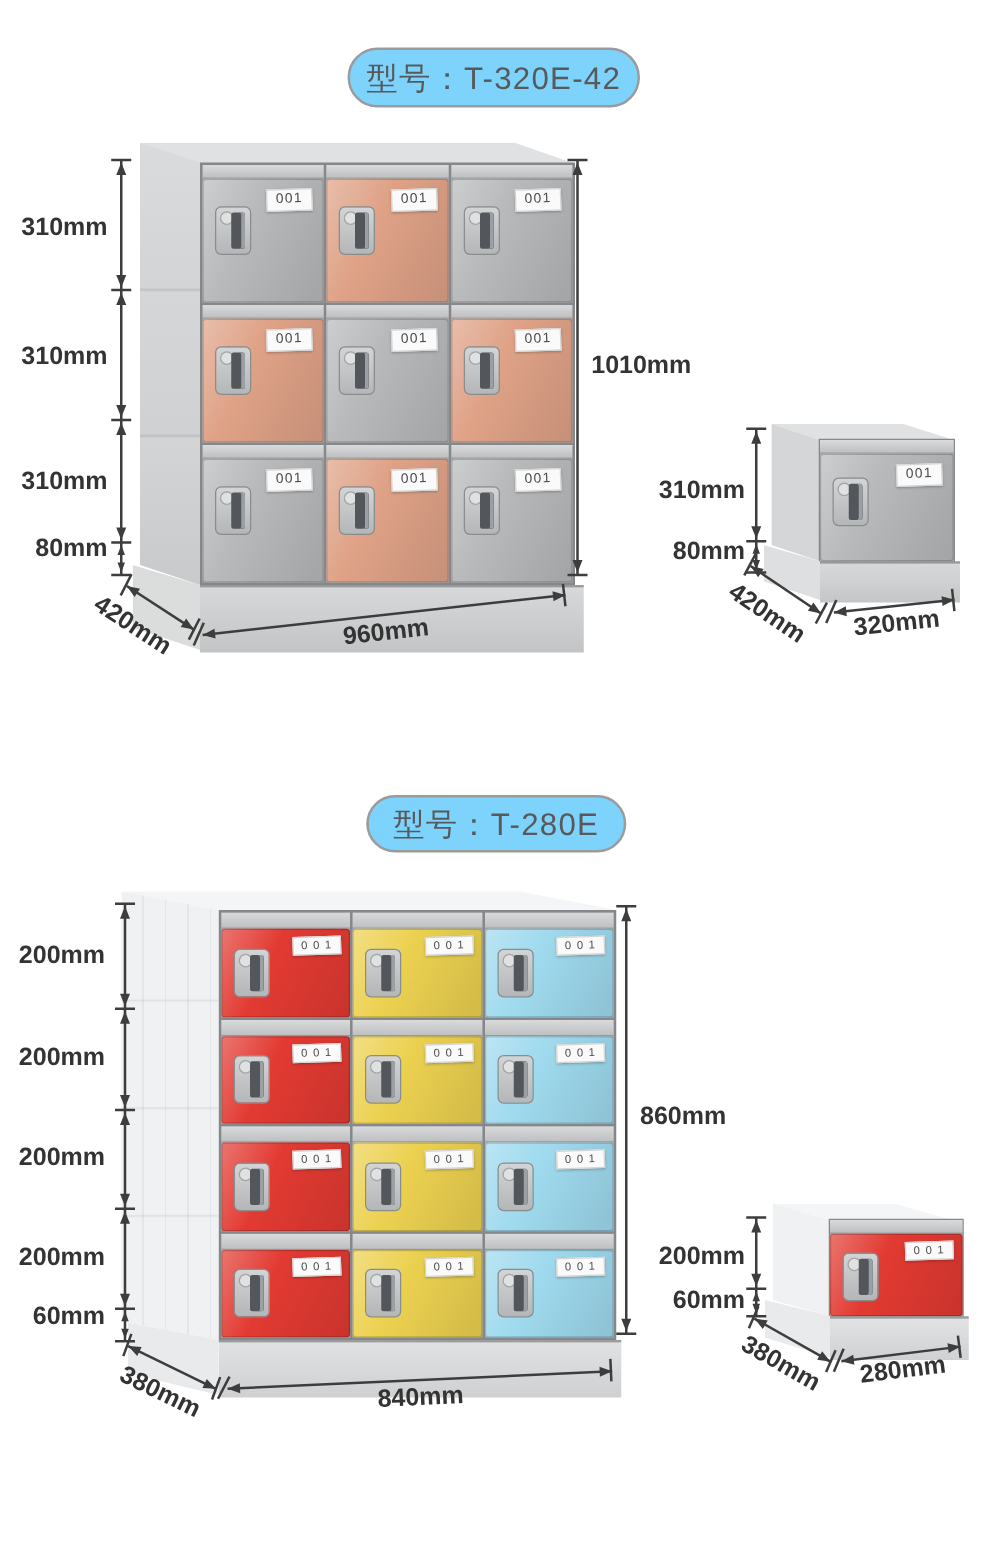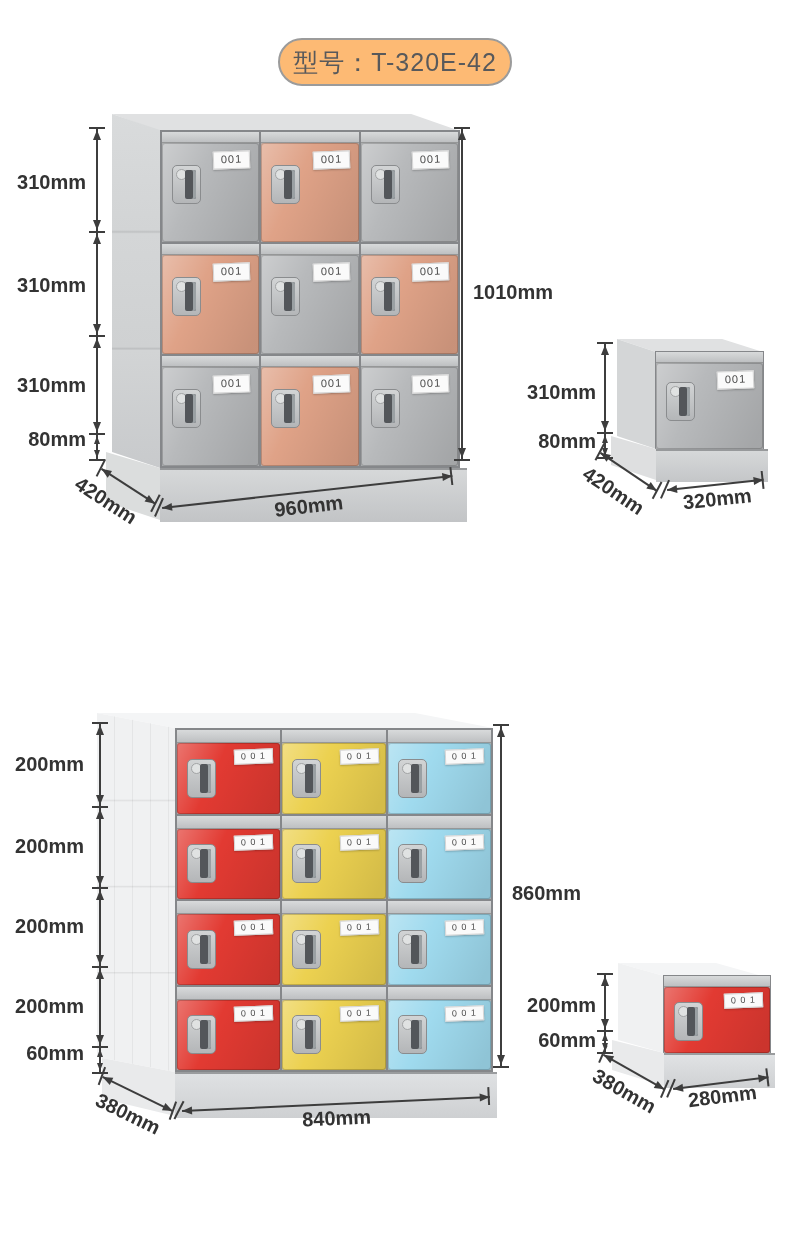--- a/index.html
+++ b/index.html
@@ -2,21 +2,21 @@
 <html style="--gray_door: #b7b9bb; --orange_door: #dfa287; --red_door: #e23a32; --yellow_door: #ecd150; --blue_door: #9fdaee; --cab_side_1: #d4d6d7; --cab_top_1: #e0e1e2; --cab_base_1: #cbcdcf; --cab_side_2: #f0f1f2; --cab_top_2: #f4f5f6; --cab_base_2: #d7d9db; --dim: #3d3d3d; --text: #333333; --title_text: #58595b; --title_border: #9b9b9b; --plate_bg: #fafafa; --plate_text: #4a4a4a;"><head>
 <meta charset="utf-8">
 <style>
   html,body{margin:0;padding:0;background:#fff;}
   #canvas{position:relative;width:790px;height:1247px;background:#ffffff;overflow:hidden;
           font-family:"Liberation Sans","DejaVu Sans",sans-serif;}
 
   
   .pill{position:absolute;display:flex;align-items:center;justify-content:center;
         border:2px solid var(--title_border);border-radius:26px;
-        color:var(--title_text);font-size:25px;font-weight:500;letter-spacing:1px;background:#fdba74;}
+        color:var(--title_text);font-size:25px;font-weight:500;letter-spacing:1px;background:#7dd3fc;}
   #pill1{left:278px;top:38px;width:230px;height:44px;}
   #pill2{left:293px;top:636px;width:204px;height:42px;}
 
   
   .face{position:absolute;}
   .doors{position:absolute;display:grid;gap:2px;background:#85878a;padding:2px;box-sizing:border-box;}
   #cab1-doors{left:160px;top:130px;width:300px;height:338px;
               grid-template-rows:repeat(3,1fr);grid-template-columns:repeat(3,1fr);}
   #cab2-doors{left:175px;top:728px;width:318px;height:344px;
               grid-template-rows:repeat(4,1fr);grid-template-columns:repeat(3,1fr);}
@@ -263,20 +263,23 @@
   </div>
   <div class="rot" style="left:667px;top:489px;width:97px;height:0;transform:rotate(-6deg);">
     <div class="t" style="left:0;top:0;width:97px;height:2px;"></div>
     <div class="al" style="left:0;top:-3px;"></div>
       <div class="ar" style="left:87px;top:-3px;"></div>
     <div class="t" style="left:95px;top:-8px;width:2px;height:18px;"></div>
     <div class="t" style="left:-3px;top:-10px;width:2px;height:20px;transform:rotate(30deg);"></div>
     <div class="lab c" style="left:4px;top:4px;width:90px;">320mm</div>
   </div>
 
+  <div class="pill" id="pill2">
+    <span>型号：T-280E</span>
+  </div>
 
   <div class="face" style="left:97px;top:713px;width:396px;height:15px;background:var(--cab_top_2);
               clip-path:polygon(0 0,80.3% 0,100% 100%,19.7% 100%);"></div>
   <div class="face" style="left:97px;top:713px;width:78px;height:359px;background:var(--cab_side_2);
               background-image:repeating-linear-gradient(90deg,transparent 0 17px,rgba(0,0,0,.05) 17px 18px),
                                linear-gradient(to bottom,transparent 24%,rgba(0,0,0,.07) 24.3%,transparent 24.8%,transparent 48%,rgba(0,0,0,.07) 48.3%,transparent 48.8%,transparent 72%,rgba(0,0,0,.07) 72.3%,transparent 72.8%);
               clip-path:polygon(0 0,100% 4.2%,100% 100%,0 95.8%);"></div>
   <div class="doors" id="cab2-doors">
       <div class="module">
         <div class="cap"></div>

